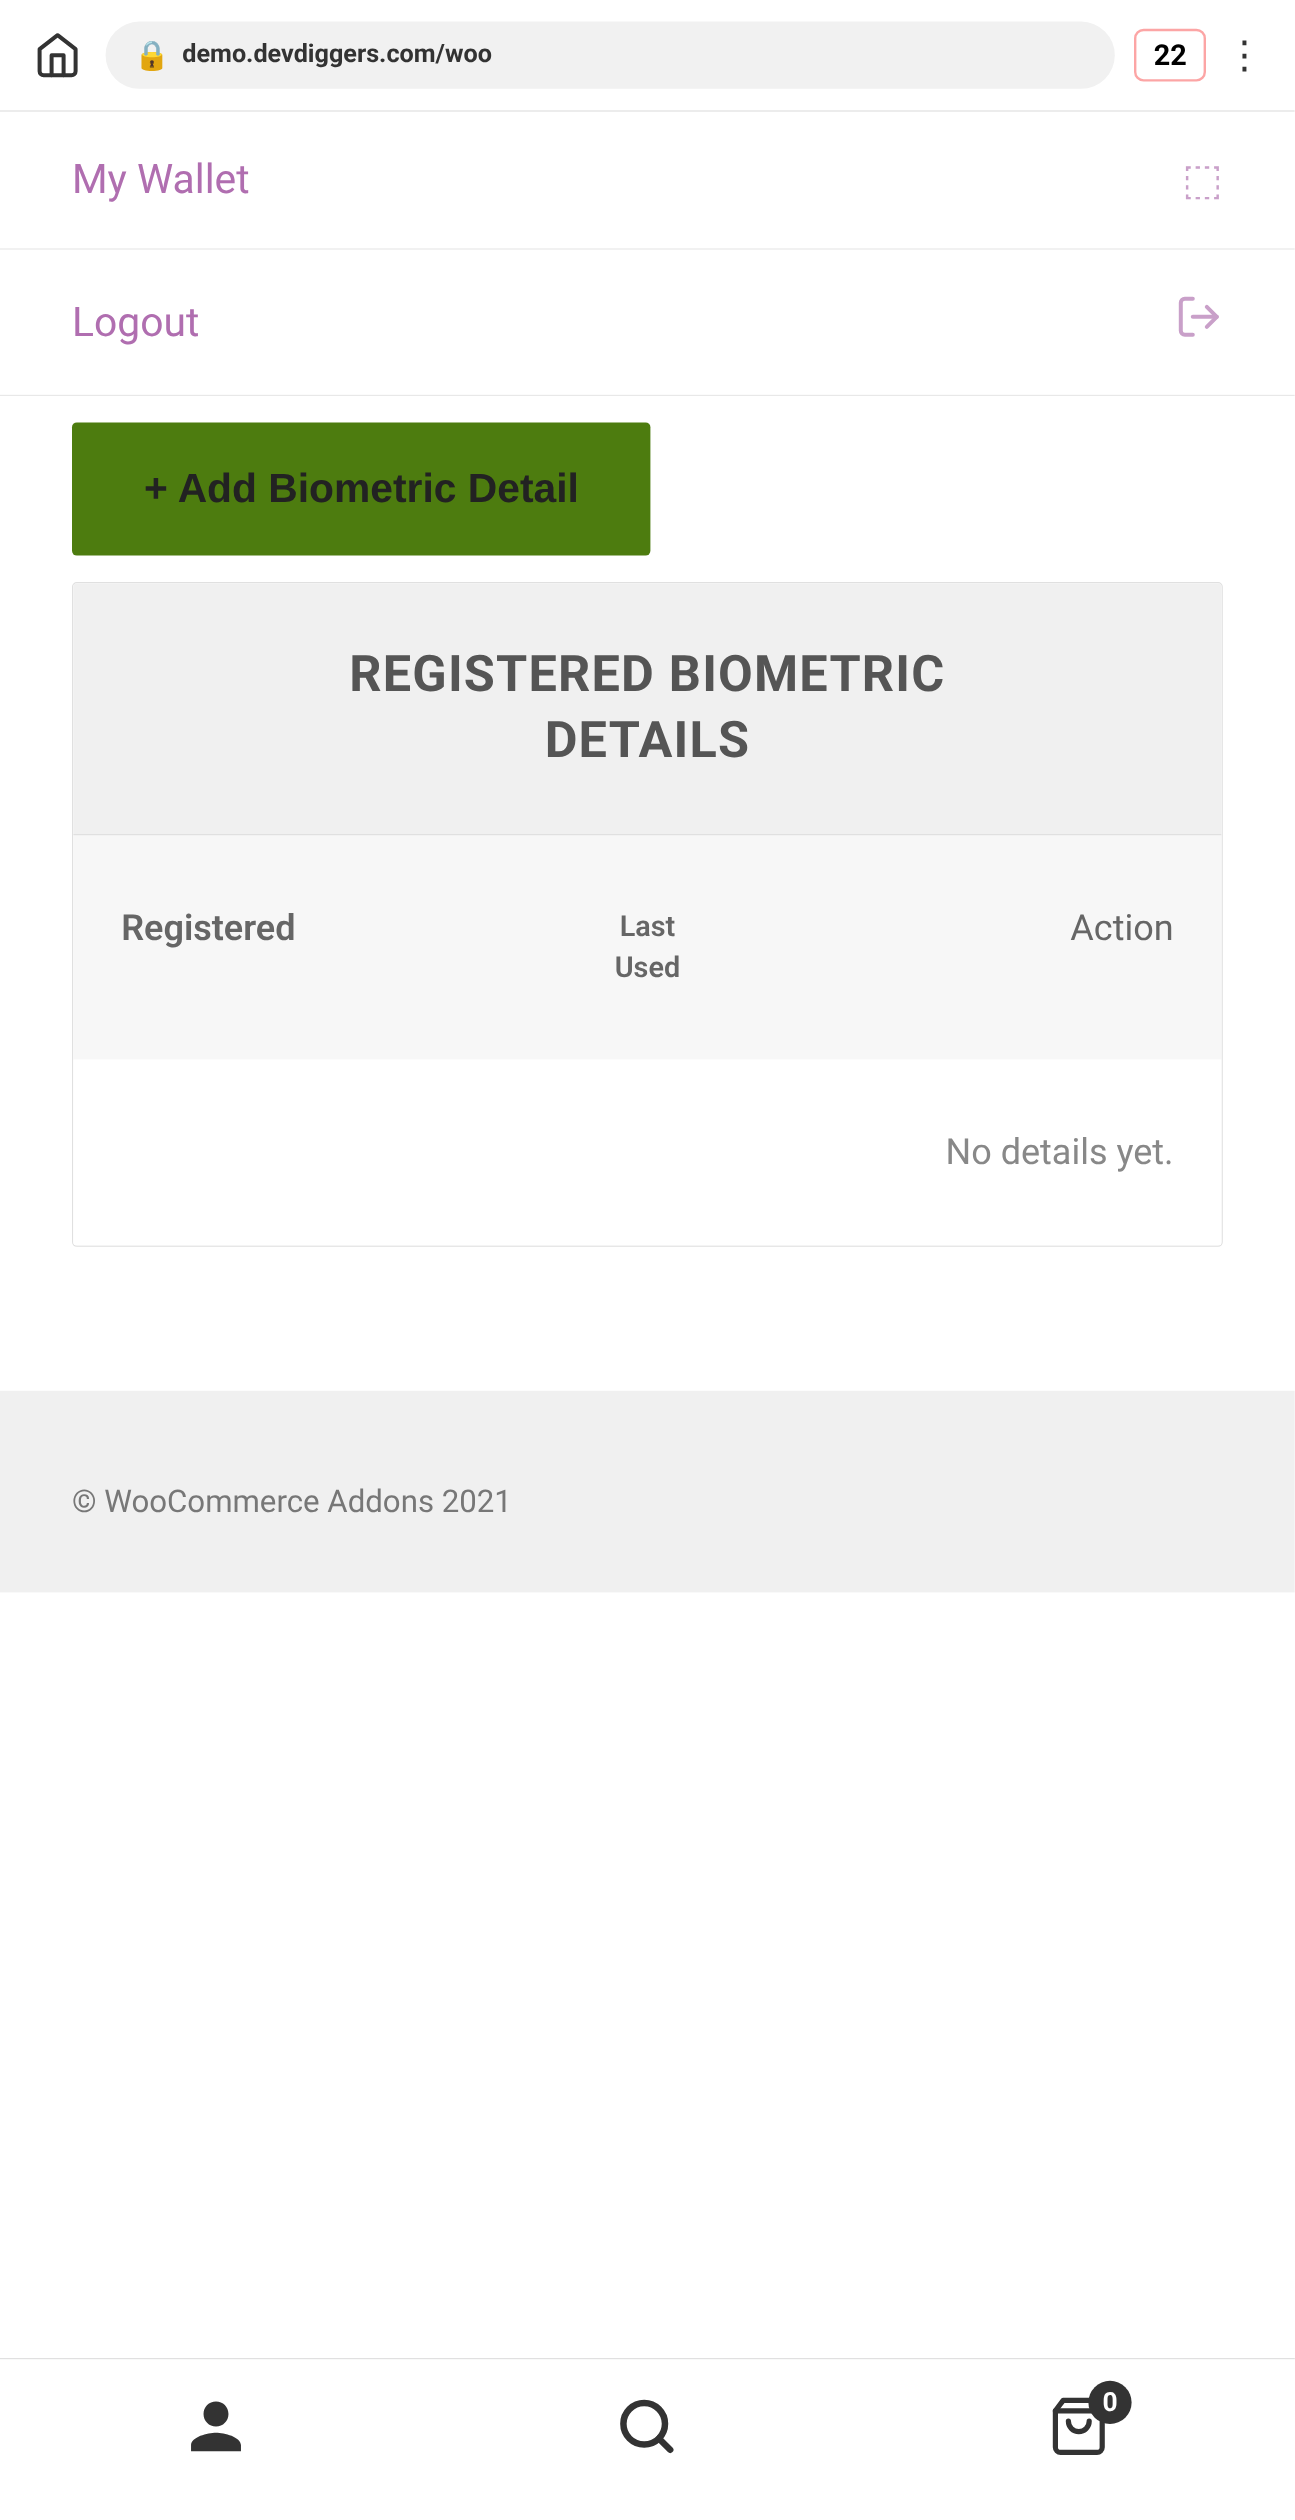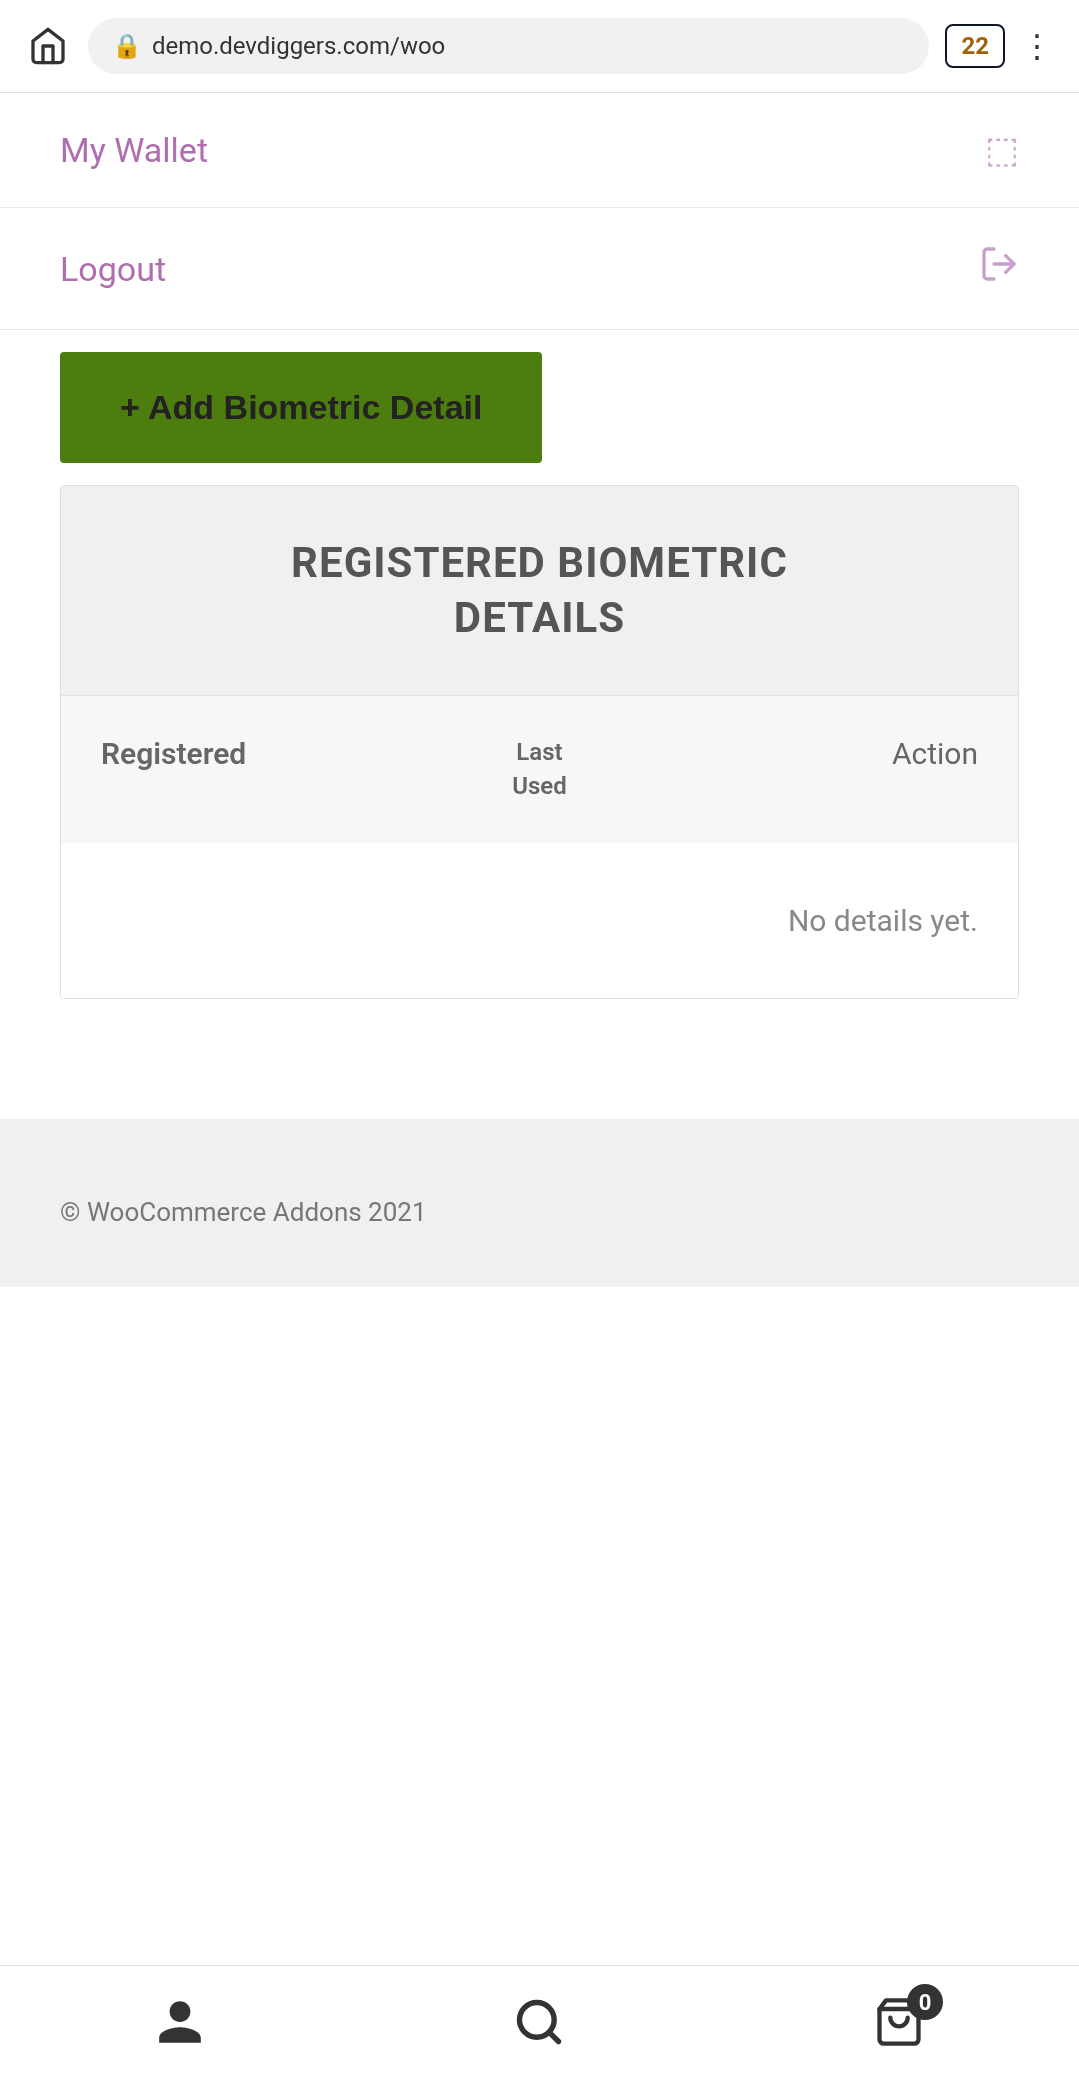--- a/index.html
+++ b/index.html
@@ -36,32 +36,33 @@
       flex: 1;
       background: #f1f1f1;
       border-radius: 30px;
       padding: 14px 24px;
       display: flex;
       align-items: center;
       gap: 10px;
     }
 
     .browser-url-text {
-      font-size: 24px;
+      font-size: 21px;
       color: #333;
+      font-weight: bold;
     }
 
     .browser-tab-count {
       background: #fff;
-      border: 2px solid #0f172a;
+      border: 2px solid #fca5a5;
       border-radius: 8px;
       padding: 6px 14px;
       font-size: 24px;
       font-weight: bold;
-      color: #a16207;
+      color: #000000;
     }
 
     .browser-more-icon {
       font-size: 32px;
       color: #333;
       letter-spacing: 2px;
     }
 
     
     .page-content {
@@ -124,21 +125,21 @@
       color: #555;
       text-transform: uppercase;
       letter-spacing: 1px;
       line-height: 1.3;
     }
 
     .table-columns {
       display: flex;
       background: #f7f7f7;
       border-top: 1px solid #e0e0e0;
-      padding: 40px 40px;
+      padding: 60px 40px;
     }
 
     .col-registered {
       flex: 1;
       font-size: 30px;
       font-weight: 600;
       color: #666;
       text-align: left;
     }
 

